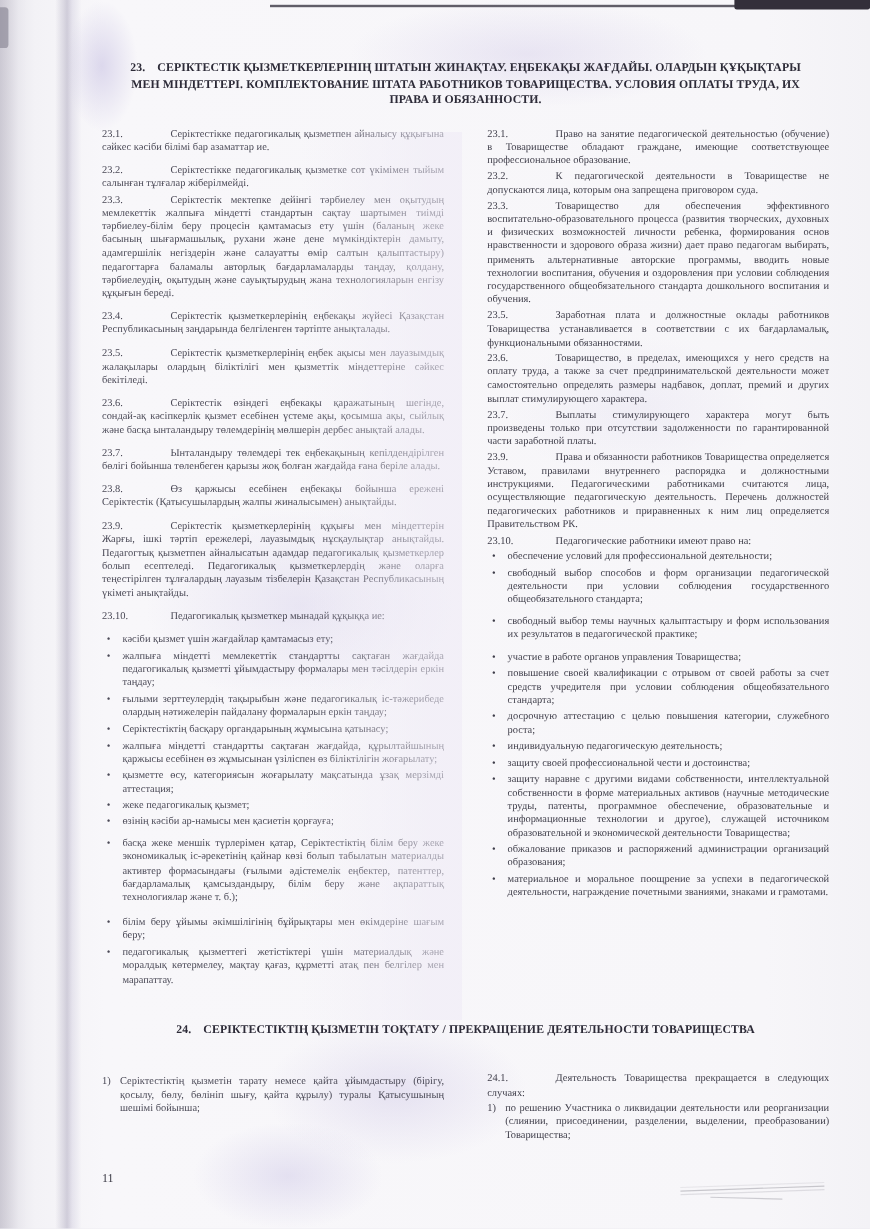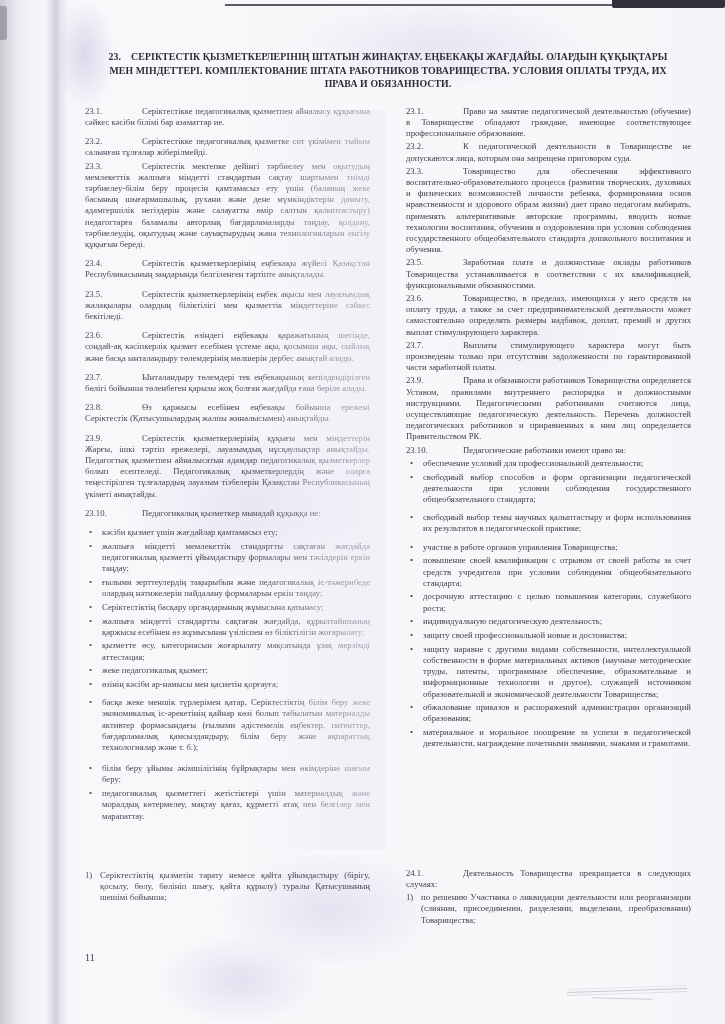--- a/index.html
+++ b/index.html
@@ -148,21 +148,21 @@
       <div class="col col-ru">
         <div class="paras">
 
             <p class="para"><span class="pnum">23.1.</span><span>Право на занятие педагогической деятельностью (обучение) в Товариществе обладают граждане, имеющие соответствующее профессиональное образование.</span></p>
 
             <p class="para"><span class="pnum">23.2.</span><span>К педагогической деятельности в Товариществе не допускаются лица, которым она запрещена приговором суда.</span></p>
 
             <p class="para"><span class="pnum">23.3.</span><span>Товарищество для обеспечения эффективного воспитательно-образовательного процесса (развития творческих, духовных и физических возможностей личности ребенка, формирования основ нравственности и здорового образа жизни) дает право педагогам выбирать, применять альтернативные авторские программы, вводить новые технологии воспитания, обучения и оздоровления при условии соблюдения государственного общеобязательного стандарта дошкольного воспитания и обучения.</span></p>
 
 
-            <p class="para"><span class="pnum">23.5.</span><span>Заработная плата и должностные оклады работников Товарищества устанавливается в соответствии с их квалификацией, функциональными обязанностями.</span></p>
+            <p class="para"><span class="pnum">23.5.</span><span>Заработная плата и должностные оклады работников Товарищества устанавливается в соответствии с их бағдарламалық, функциональными обязанностями.</span></p>
 
             <p class="para"><span class="pnum">23.6.</span><span>Товарищество, в пределах, имеющихся у него средств на оплату труда, а также за счет предпринимательской деятельности может самостоятельно определять размеры надбавок, доплат, премий и других выплат стимулирующего характера.</span></p>
 
             <p class="para"><span class="pnum">23.7.</span><span>Выплаты стимулирующего характера могут быть произведены только при отсутствии задолженности по гарантированной части заработной платы.</span></p>
 
 
             <p class="para"><span class="pnum">23.9.</span><span>Права и обязанности работников Товарищества определяется Уставом, правилами внутреннего распорядка и должностными инструкциями. Педагогическими работниками считаются лица, осуществляющие педагогическую деятельность. Перечень должностей педагогических работников и приравненных к ним лиц определяется Правительством РК.</span></p>
 
             <p class="para"><span class="pnum">23.10.</span><span>Педагогические работники имеют право на:</span></p>
           </div>
@@ -175,32 +175,35 @@
             <p class="bullet"><span class="bmark">•</span><span>свободный выбор темы научных қалыптастыру и форм использования их результатов в педагогической практике;</span></p>
 
             <p class="bullet"><span class="bmark">•</span><span>участие в работе органов управления Товарищества;</span></p>
 
             <p class="bullet"><span class="bmark">•</span><span>повышение своей квалификации с отрывом от своей работы за счет средств учредителя при условии соблюдения общеобязательного стандарта;</span></p>
 
             <p class="bullet"><span class="bmark">•</span><span>досрочную аттестацию с целью повышения категории, служебного роста;</span></p>
 
             <p class="bullet"><span class="bmark">•</span><span>индивидуальную педагогическую деятельность;</span></p>
 
-            <p class="bullet"><span class="bmark">•</span><span>защиту своей профессиональной новые и достоинства;</span></p>
+            <p class="bullet"><span class="bmark">•</span><span>защиту своей профессиональной чести и достоинства;</span></p>
 
             <p class="bullet"><span class="bmark">•</span><span>защиту наравне с другими видами собственности, интеллектуальной собственности в форме материальных активов (научные методические труды, патенты, программное обеспечение, образовательные и информационные технологии и другое), служащей источником образовательной и экономической деятельности Товарищества;</span></p>
 
             <p class="bullet"><span class="bmark">•</span><span>обжалование приказов и распоряжений администрации организаций образования;</span></p>
 
             <p class="bullet"><span class="bmark">•</span><span>материальное и моральное поощрение за успехи в педагогической деятельности, награждение почетными званиями, знаками и грамотами.</span></p>
           </div>
       </div>
 
     </div>
 
+    <div class="sec-heading sec24">
+      <span class="sec-num">24.</span><span>СЕРІКТЕСТІКТІҢ ҚЫЗМЕТІН ТОҚТАТУ / ПРЕКРАЩЕНИЕ ДЕЯТЕЛЬНОСТИ ТОВАРИЩЕСТВА</span>
+    </div>
 
     <div class="columns c24">
 
       <div class="col col-kk">
         <div>
 
             <p class="numitem"><span class="inum">1)</span><span>Серіктестіктің қызметін тарату немесе қайта ұйымдастыру (бірігу, қосылу, бөлу, бөлініп шығу, қайта құрылу) туралы Қатысушының шешімі бойынша;</span></p>
           </div>
       </div>
 

